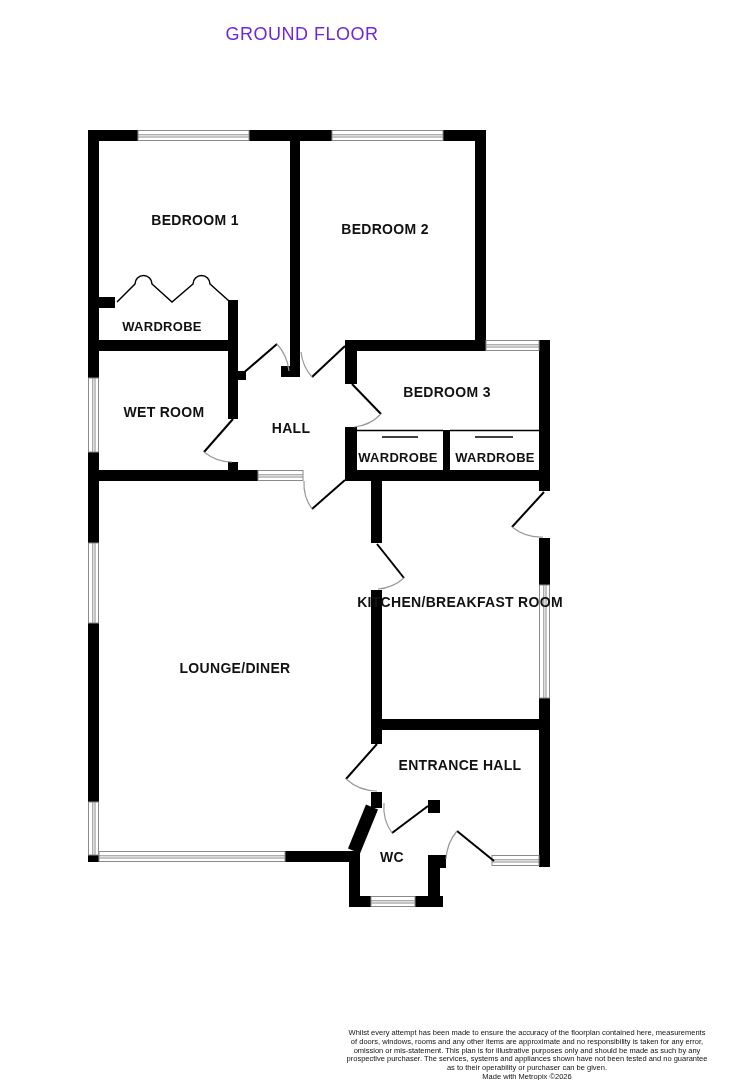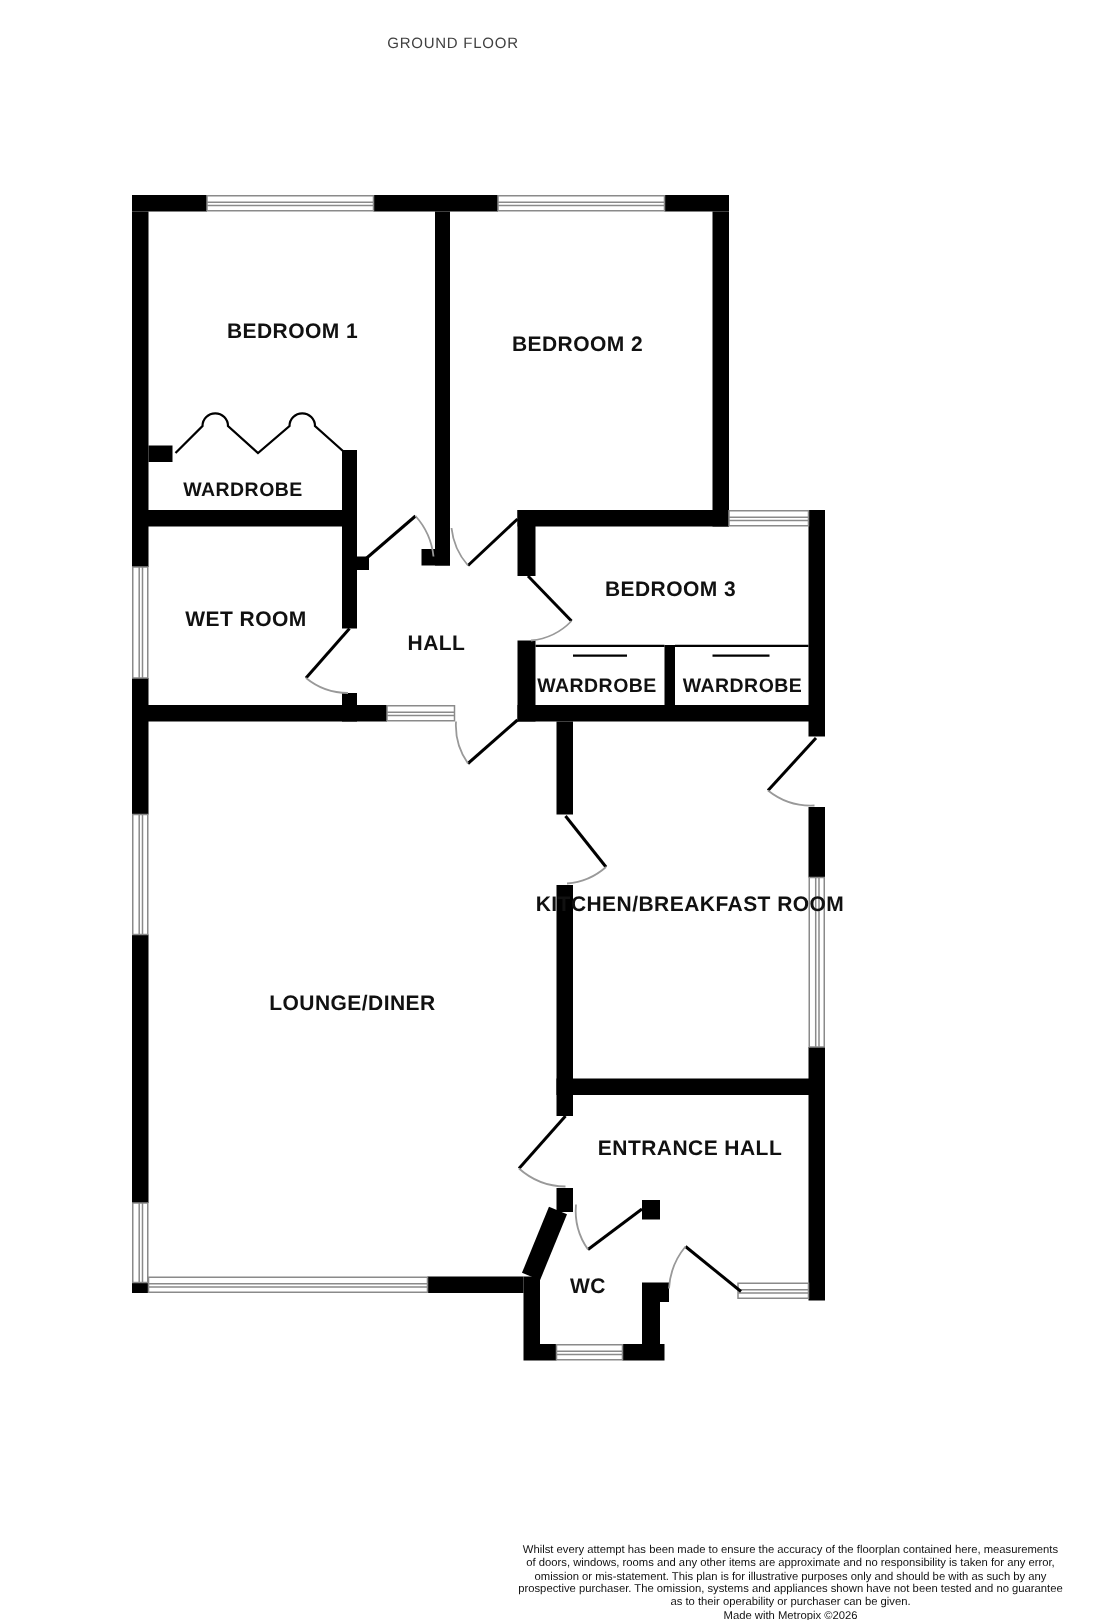--- a/index.html
+++ b/index.html
@@ -1,19 +1,19 @@
 <!DOCTYPE html>
 <html style="--wall: #000000; --winline: #8a8a8a; --arc: #999999; --label: #111111; --bg: #ffffff;"><head>
 <meta charset="utf-8">
 <style>
   html,body{margin:0;padding:0;background:#fff;}
   #page{position:relative;width:741px;height:1080px;background:var(--bg,#fff);overflow:hidden;
         font-family:"Liberation Sans", sans-serif;}
   #floor-title{position:absolute;top:24px;left:302px;transform:translateX(-50%);
-        font-size:10px;letter-spacing:.5px;color:#404040;white-space:nowrap;}
+        font-size:18px;letter-spacing:.5px;color:#6d28d9;white-space:nowrap;}
   #plan-svg{position:absolute;left:0;top:0;}
   .wall{fill:var(--wall,#000);stroke:none;}
   .win-rect{fill:#fff;stroke:var(--winline,#8a8a8a);stroke-width:1;}
   .win-line{stroke:var(--winline,#8a8a8a);stroke-width:1;}
   .leaf{stroke:var(--wall,#000);stroke-width:2;fill:none;}
   .arc{stroke:var(--arc,#999);stroke-width:1.2;fill:none;}
   .ward-line{stroke:#000;stroke-width:1.5;fill:none;}
   .room-label{font-family:"Liberation Sans", sans-serif;font-weight:bold;font-size:14px;
         fill:var(--label,#111);text-anchor:middle;dominant-baseline:central;letter-spacing:.3px;}
   .room-label.small{font-size:13px;}
@@ -210,19 +210,19 @@
       <text class="room-label" x="460" y="602">KITCHEN/BREAKFAST ROOM</text>
       <text class="room-label" x="235" y="668">LOUNGE/DINER</text>
       <text class="room-label" x="460" y="765">ENTRANCE HALL</text>
       <text class="room-label" x="392" y="857">WC</text>
     </g>
   </svg>
 
   <div id="disclaimer">
     <div>Whilst every attempt has been made to ensure the accuracy of the floorplan contained here, measurements</div>
     <div>of doors, windows, rooms and any other items are approximate and no responsibility is taken for any error,</div>
-    <div>omission or mis-statement. This plan is for illustrative purposes only and should be with as such by any</div>
-    <div>prospective purchaser. The omission, systems and appliances shown have not been tested and no guarantee</div>
+    <div>omission or mis-statement. This plan is for illustrative purposes only and should be made as such by any</div>
+    <div>prospective purchaser. The services, systems and appliances shown have not been tested and no guarantee</div>
     <div>as to their operability or purchaser can be given.</div>
     <div>Made with Metropix ©2026</div>
   </div>
 
 </div>
 
 </body></html>

